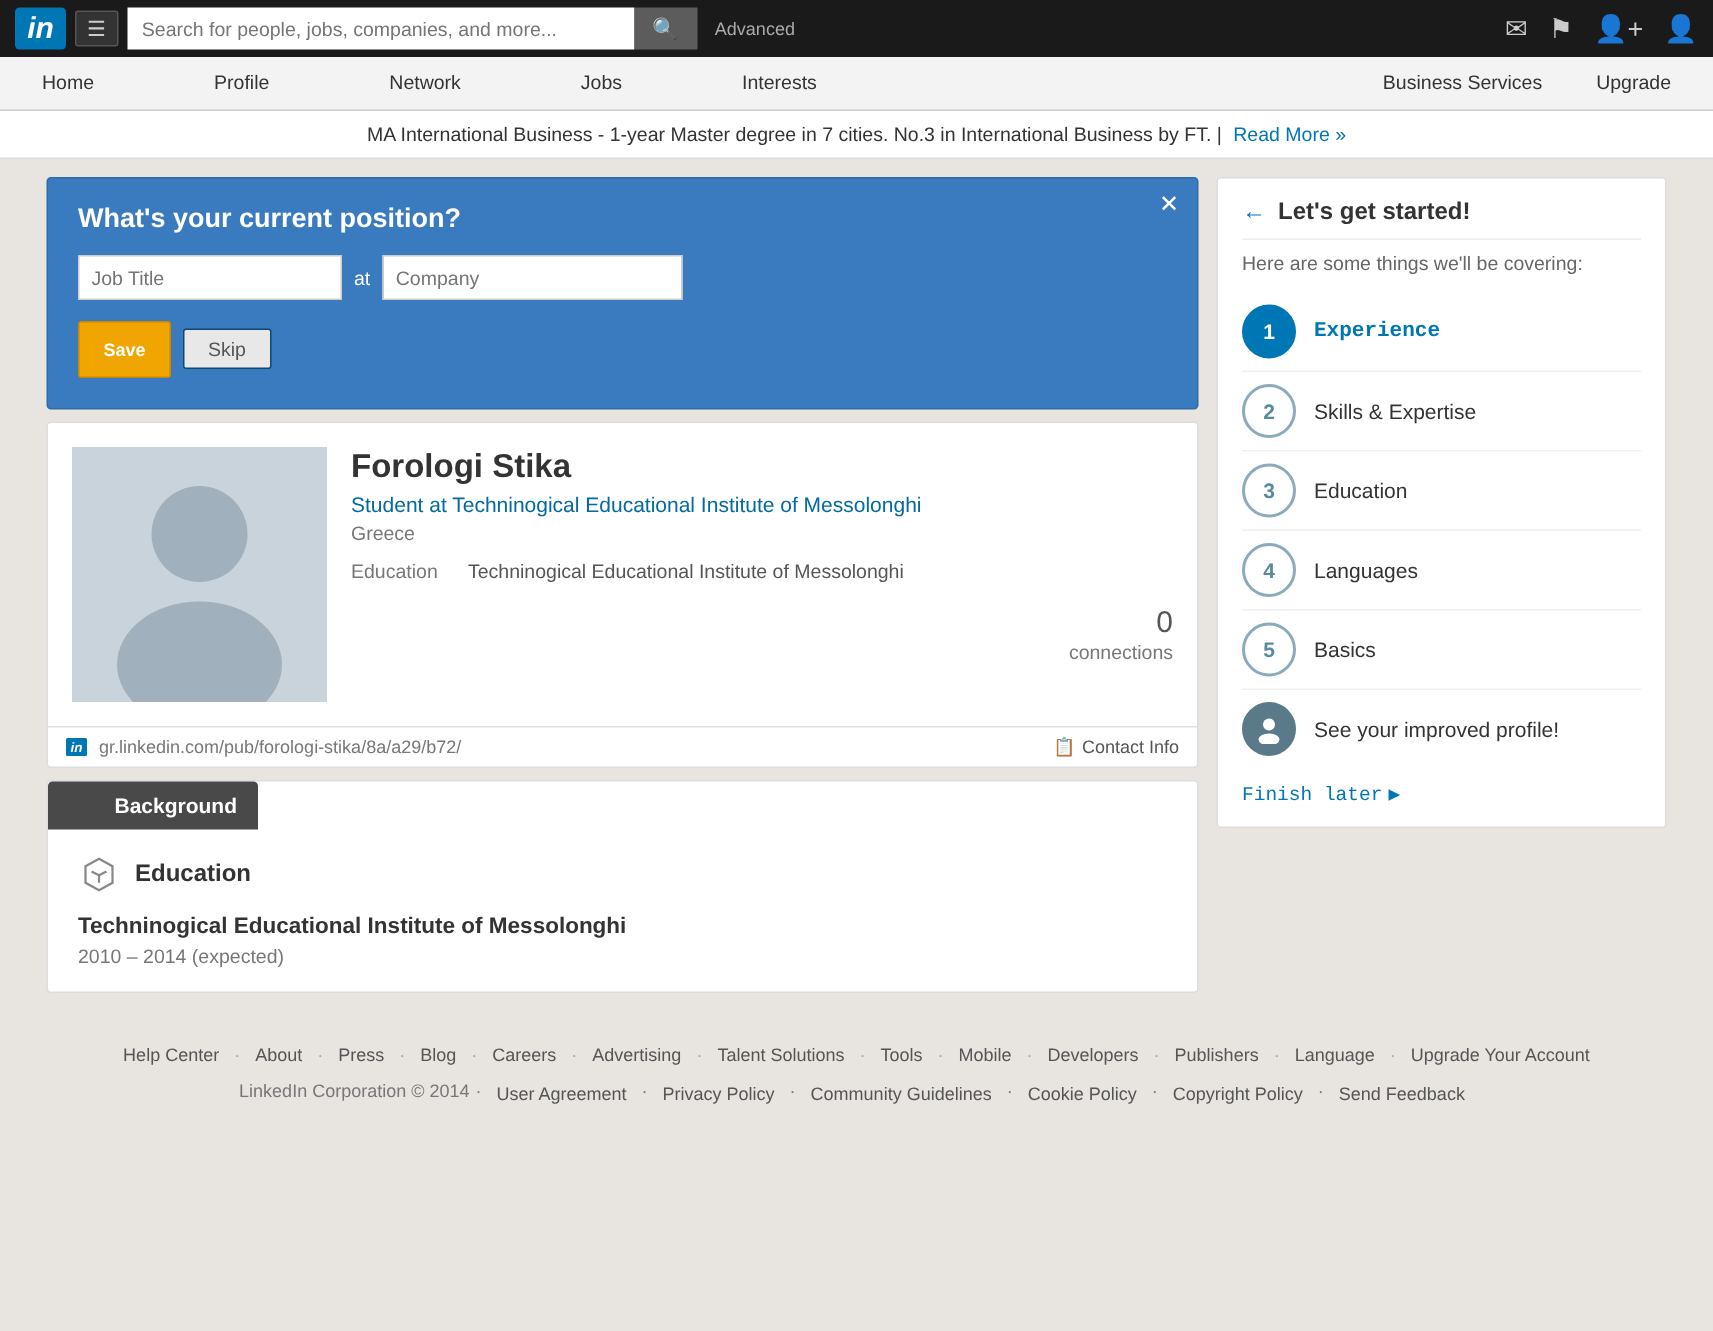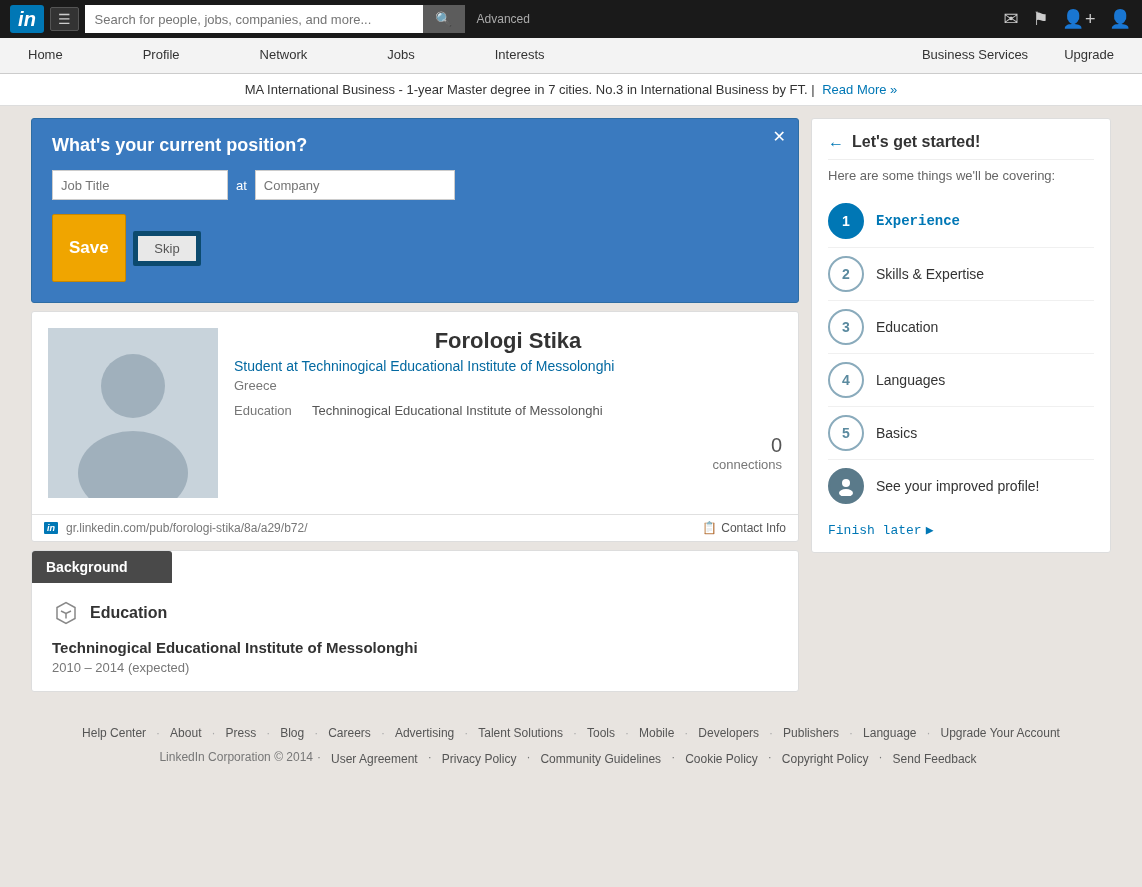--- a/index.html
+++ b/index.html
@@ -176,29 +176,29 @@
       border: 1px solid #ccc;
       font-size: 13px;
       width: 200px;
       height: 30px;
       background: white;
     }
     .btn-save {
       background: #f0a500;
       border: 1px solid #c88700;
       color: white;
-      padding: 23px 16px;
-      font-size: 17px;
+      padding: 11px 16px;
+      font-size: 12px;
       font-weight: bold;
       cursor: pointer;
       border-radius: 2px;
     }
     .btn-skip {
       background: #e8e8e8;
-      border: 5px solid #0c4a6e;
+      border: 1px solid #0c4a6e;
       color: #555;
       padding: 5px 16px;
       font-size: 13px;
       cursor: pointer;
       border-radius: 2px;
       margin-left: 4px;
     }
 
     
     .profile-card {
@@ -225,21 +225,20 @@
     .avatar-silhouette {
       width: 170px;
       height: 170px;
     }
     .profile-info { flex: 1; }
     .profile-name {
       font-size: 22px;
       font-weight: bold;
       color: #333;
       margin-bottom: 4px;
-      text-align: center;
     }
     .profile-headline {
       font-size: 14px;
       color: #0369a1;
       margin-bottom: 4px;
     }
     .profile-location {
       font-size: 13px;
       color: #777;
       margin-bottom: 10px;
@@ -300,20 +299,21 @@
     }
     .background-header {
       background: #494949;
       color: white;
       padding: 8px 14px;
       font-size: 14px;
       font-weight: bold;
       border-radius: 3px 3px 0 0;
       display: inline-block;
       min-width: 140px;
+      text-align: right;
     }
     .background-body { padding: 16px 20px; }
     .edu-section-title {
       display: flex;
       align-items: center;
       gap: 10px;
       margin-bottom: 12px;
     }
     .edu-icon {
       width: 28px;

